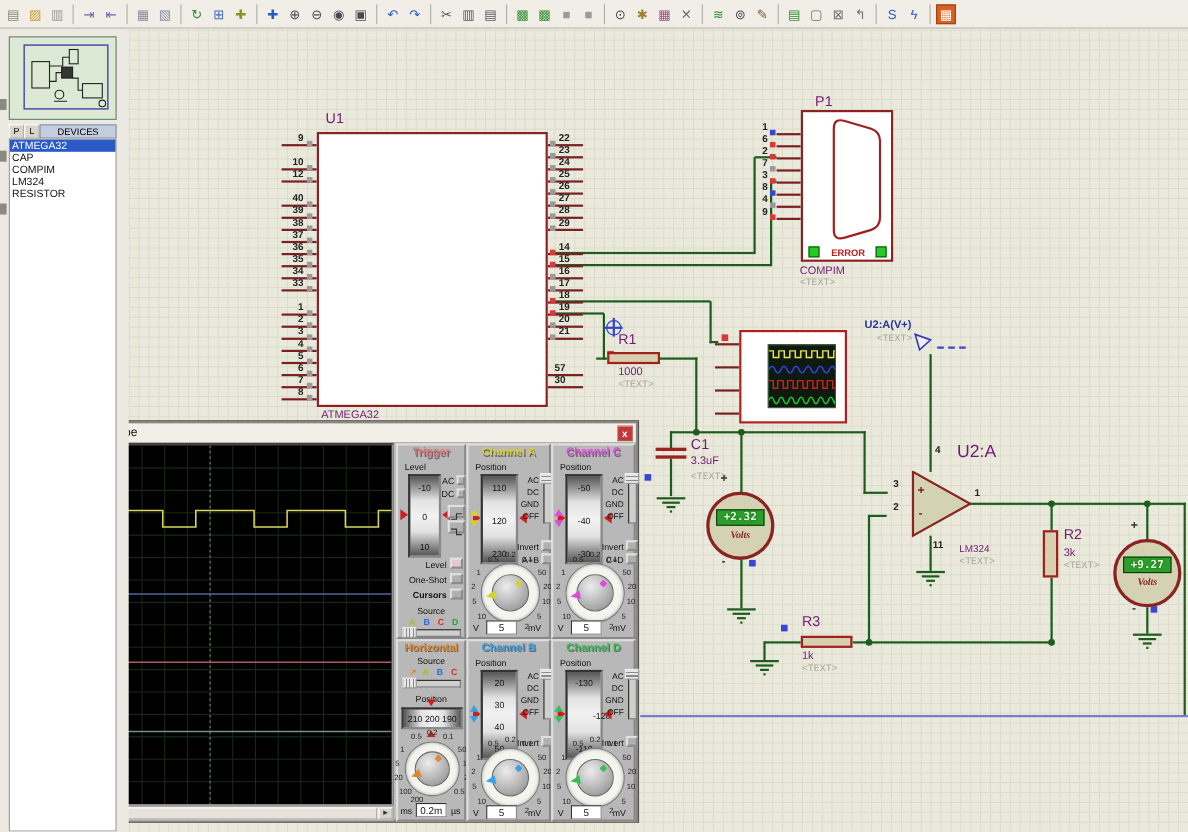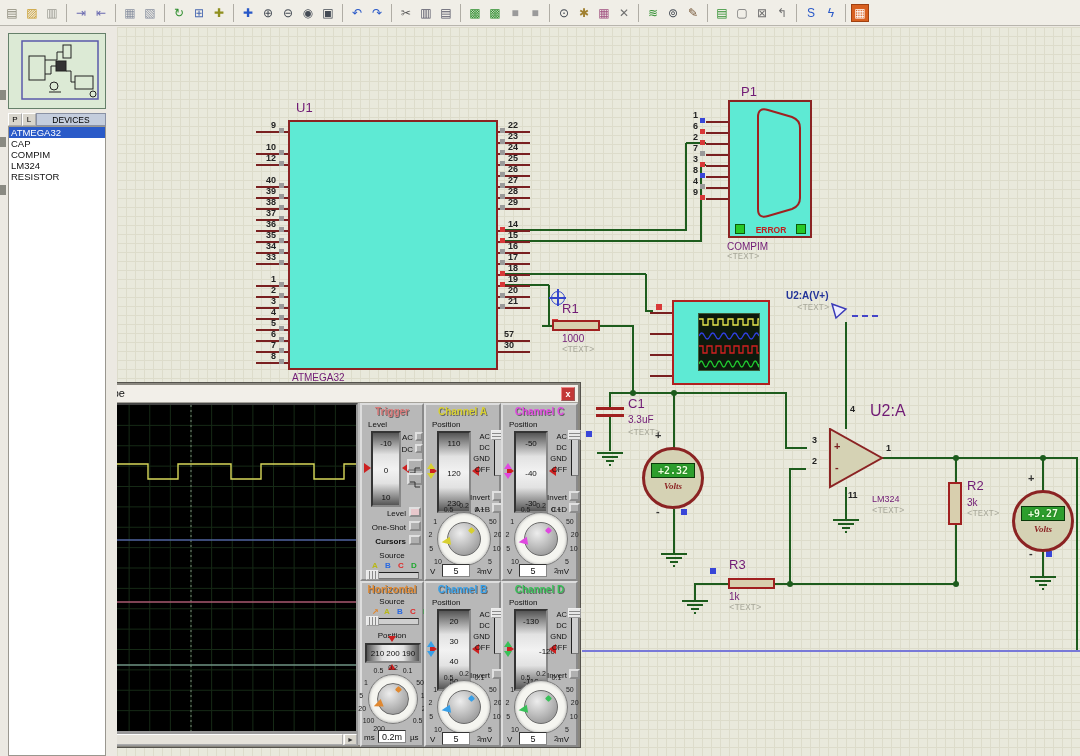--- a/index.html
+++ b/index.html
@@ -19,21 +19,21 @@
   #devlist { position:absolute; left:8px; top:99px; width:98px; height:630px; background:#fff; border:1px solid #9a978f; }
   .devitem { height:11px; font-size:9.5px; line-height:11px; padding-left:2px; color:#111; }
   .devitem.sel { background:#2a5ac8; color:#fff; }
   .edgemark { position:absolute; left:0; width:6px; height:10px; background:#8a8a82; }
   
   #canvas { position:absolute; left:117px; top:27px; width:963px; height:729px; background-color:#e9e9dc; background-image:linear-gradient(#dddccb 1px, transparent 1px), linear-gradient(90deg,#dddccb 1px, transparent 1px); background-size:9px 9px; z-index:1; }
   .lab { position:absolute; color:#701a75; z-index:4; white-space:nowrap; }
   .fs13 { font-size:13px; }
   .val { font-size:10px; }
   .gtxt { font-size:9px; color:#a8a89a;font-family:Liberation Mono, monospace; }
-  .chip { position:absolute; border:2px solid #8b2323; background:#5eead4; z-index:3; }
+  .chip { position:absolute; border:2px solid #8b2323; background:#ffffff; z-index:3; }
   .res-h { position:absolute; border:2px solid #a02020; background:#d8cfae; z-index:3; }
   .pinnum { position:absolute; font-size:9px; font-weight:600; color:#222; z-index:4; white-space:nowrap; }
   .ol { text-decoration:overline; }
   .vm { position:absolute; width:62px; height:62px; border:3px solid #8b2323; border-radius:50%; background:#d5d2b4; z-index:3; }
   .vm-lcd { position:absolute; left:6px; top:13px; width:44px; height:15px; background:#2d9e2d; border:1px solid #0a3a0a; color:#eaffdc; font:bold 10px "DejaVu Sans Mono", monospace; text-align:center; line-height:14px; text-shadow:0 0 2px #0a5a0a; }
   .vm-unit { position:absolute; left:0; top:31px; width:100%; text-align:center; font:italic bold 9px "Liberation Serif", serif; color:#8b2323; }
   .pm { position:absolute; font-size:11px; font-weight:bold; color:#333; z-index:4; }
   
   #oscwin { position:absolute; left:22px; top:383px; width:558px; height:364px; background:#bdbdbd; border:2px solid #8a877f; outline:1px solid #55534d; z-index:10; }
   #osctitle { position:absolute; left:0; top:0; width:554px; height:18px; background:#f2efe9; border-bottom:1px solid #a5a29a; font-size:11px; line-height:17px; padding-left:5px; color:#111; }

